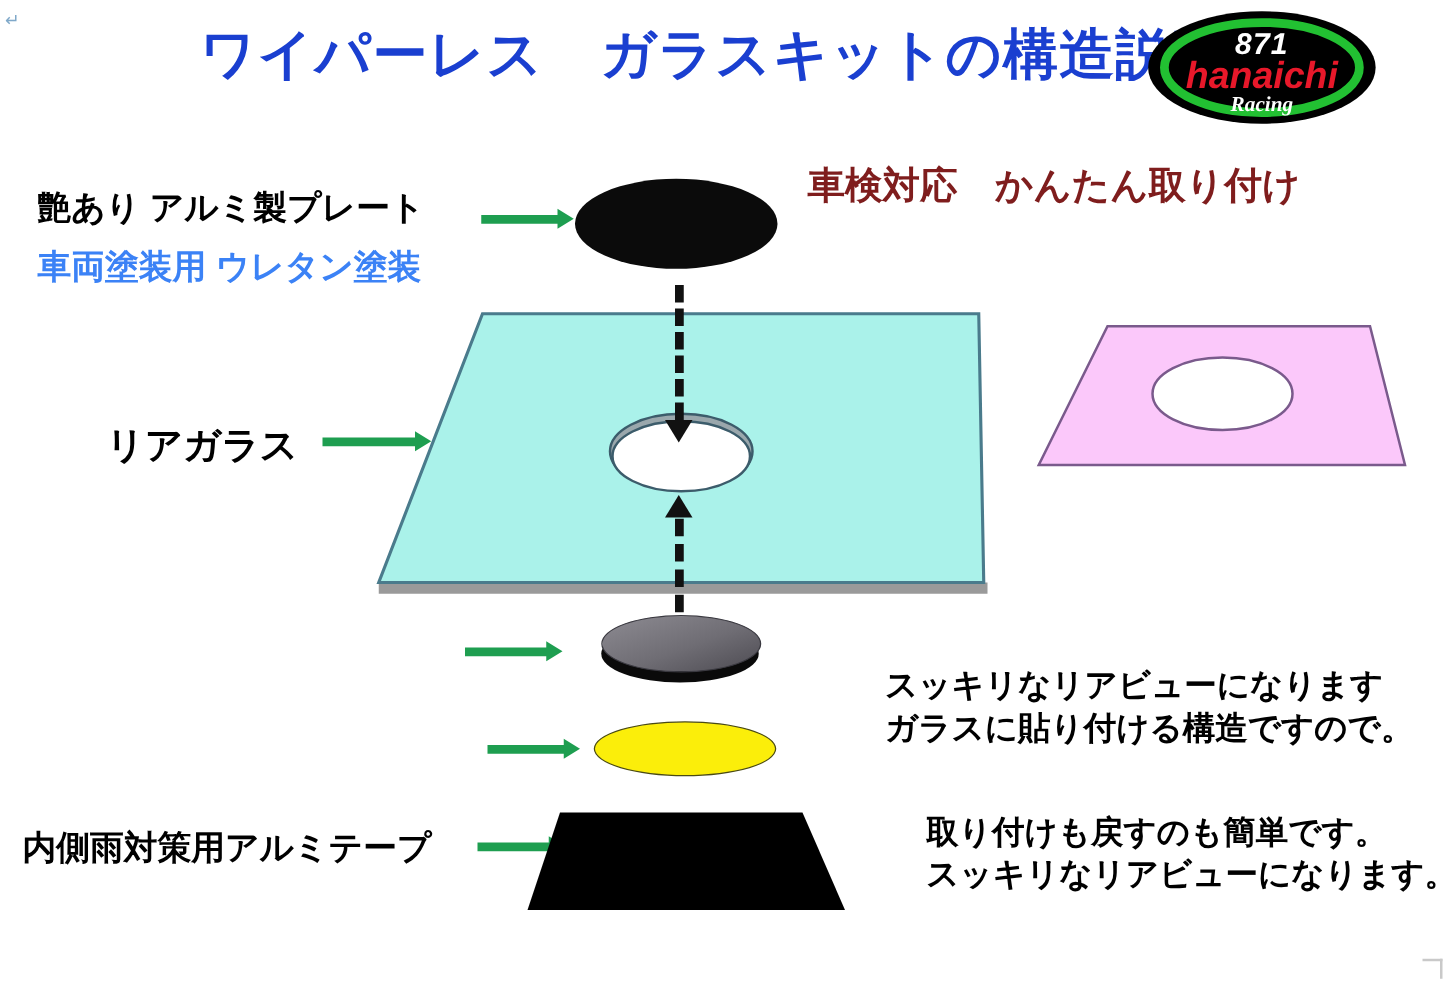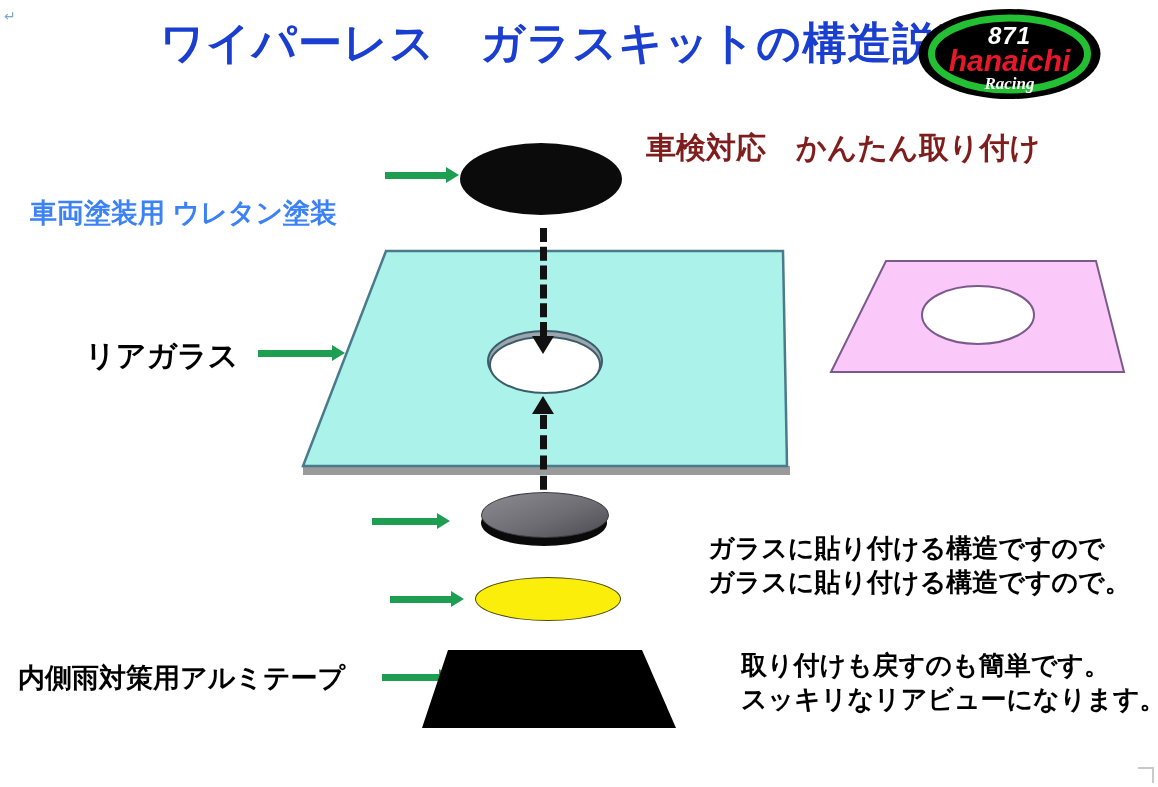--- a/index.html
+++ b/index.html
@@ -137,20 +137,21 @@
       <ellipse cx="92.5" cy="46" rx="78" ry="36" fill="none" stroke="#22c032" stroke-width="7"></ellipse>
       <ellipse cx="92.5" cy="46" rx="69" ry="29" fill="#000000"></ellipse>
     </svg>
     <div class="logo-txt logo-871">871</div>
     <div class="logo-txt logo-hana">hanaichi</div>
     <div class="logo-txt logo-racing">Racing</div>
   </div>
 
   <div class="abs headline">車検対応　かんたん取り付け</div>
 
+  <div class="abs lbl lbl-plate">艶あり アルミ製プレート</div>
   <div class="abs lbl lbl-plate-sub">車両塗装用 ウレタン塗装</div>
   <div class="abs lbl lbl-glass">リアガラス</div>
   <div class="abs lbl lbl-tape">内側雨対策用アルミテープ</div>
 
   <div class="abs garrow ar1"></div>
   <div class="abs garrow ar2"></div>
   <div class="abs garrow ar3"></div>
   <div class="abs garrow ar4"></div>
   <div class="abs garrow ar5"></div>
 
@@ -182,21 +183,21 @@
 
   <div class="abs yellow"></div>
 
   <div class="abs" style="left:420px;top:648px;width:260px;height:82px;">
     <svg width="260" height="82" viewBox="0 0 260 82">
       <polygon points="28,2 222,2 256,80 2,80" fill="#000000"></polygon>
     </svg>
   </div>
 
   <div class="abs para para1">
-    <div>ガラスに貼り付ける構造ですので</div>
+    <div>スッキリなリアビューになります</div>
     <div>ガラスに貼り付ける構造ですので。</div>
   </div>
   <div class="abs para para2">
     <div>取り付けも戻すのも簡単です。</div>
     <div>スッキリなリアビューになります。</div>
   </div>
 
 </div>
 
 </body></html>

